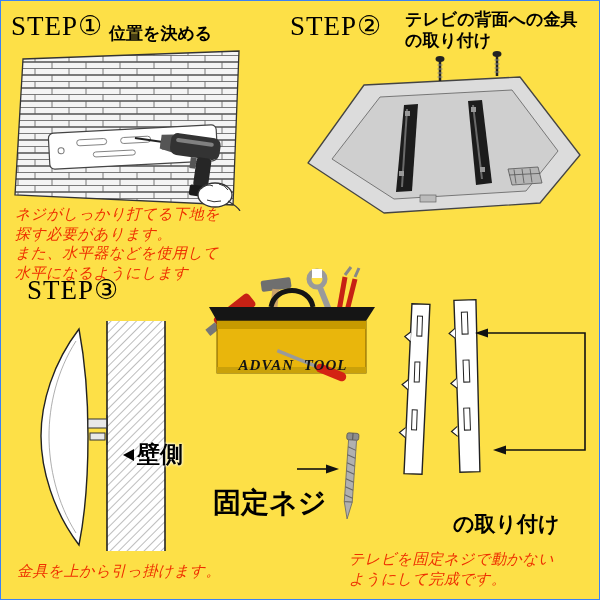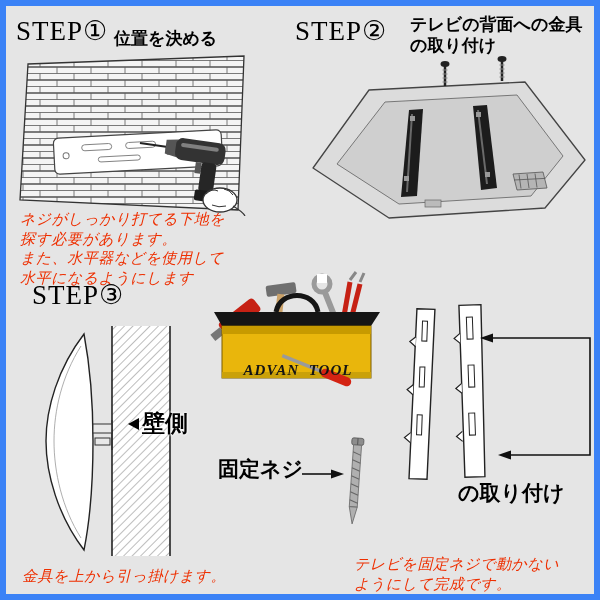--- a/index.html
+++ b/index.html
@@ -1,32 +1,32 @@
 <!DOCTYPE html>
 <html style="--accent-red: #ee2f00; --toolbox-yellow: #e9b60c; --ink: #111111;"><head>
 <meta charset="utf-8">
 <style>
   * { margin:0; padding:0; box-sizing:border-box; }
   html,body { background:#ffffff; }
   .page {
-    position:relative; width:600px; height:600px; background:#e5e5e5;
-    border:6px solid #3b82f6; overflow:hidden;
+    position:relative; width:600px; height:600px; background:#fde047;
+    border:1px solid #3b82f6; overflow:hidden;
     font-family:"Liberation Sans","DejaVu Sans",sans-serif; color:#000;padding-left:21px;
   }
   .abs { position:absolute; }
   .step-title {
     font-family:"Liberation Serif","DejaVu Serif","DejaVu Sans",serif;
     font-size:27px; letter-spacing:1px; color:#000; line-height:1;
   }
   .jp-heading { font-weight:bold; font-size:17px; line-height:1.25; white-space:pre-line; color:#000; }
   .note {
     color:var(--accent-red,#ee2f00); font-size:15px; line-height:1.3;
     white-space:pre-line; letter-spacing:.5px;font-style:italic;
   }
-  .big-label { font-weight:bold; color:#000; line-height:1; }
+  .big-label { font-weight:bold; color:#000; line-height:1;margin-top:36px; }
   .wall-label { display:flex; align-items:center; gap:3px; font-size:23px;
     text-shadow:0 0 3px #fff,0 0 3px #fff; }
   .tri-left { width:0; height:0; border-top:6px solid transparent;
     border-bottom:6px solid transparent; border-right:11px solid #000; }
   .brand {
     font-family:"Liberation Serif","DejaVu Serif",serif;
     font-style:italic; font-weight:bold; font-size:15px; letter-spacing:1px;
     text-align:center; white-space:pre; color:#141414;margin-top:20px;
   }
   svg { display:block; }
@@ -199,19 +199,19 @@
   </svg>
 
   <svg class="abs" style="left:0;top:0" width="600" height="600" viewBox="0 0 600 600">
     <line x1="296" y1="468" x2="326" y2="468" stroke="#111" stroke-width="1.6"></line>
     <polygon points="338,468 325,463.5 325,472.5" fill="#111"></polygon>
     <polyline points="486,332 584,332 584,449 504,449" fill="none" stroke="#111" stroke-width="1.6"></polyline>
     <polygon points="474,332 487,327.5 487,336.5" fill="#111"></polygon>
     <polygon points="492,449 505,444.5 505,453.5" fill="#111"></polygon>
   </svg>
 
-  <div class="abs big-label" style="left:212px;top:452px;font-size:21px">固定ネジ</div>
+  <div class="abs big-label" style="left:212px;top:452px;font-size:28px">固定ネジ</div>
   <div class="abs big-label" style="left:452px;top:476px;font-size:21px">の取り付け</div>
 
   <div class="abs note" style="left:348px;top:548px">テレビを固定ネジで動かない
 ようにして完成です。</div>
 
 </div>
 
 </body></html>

